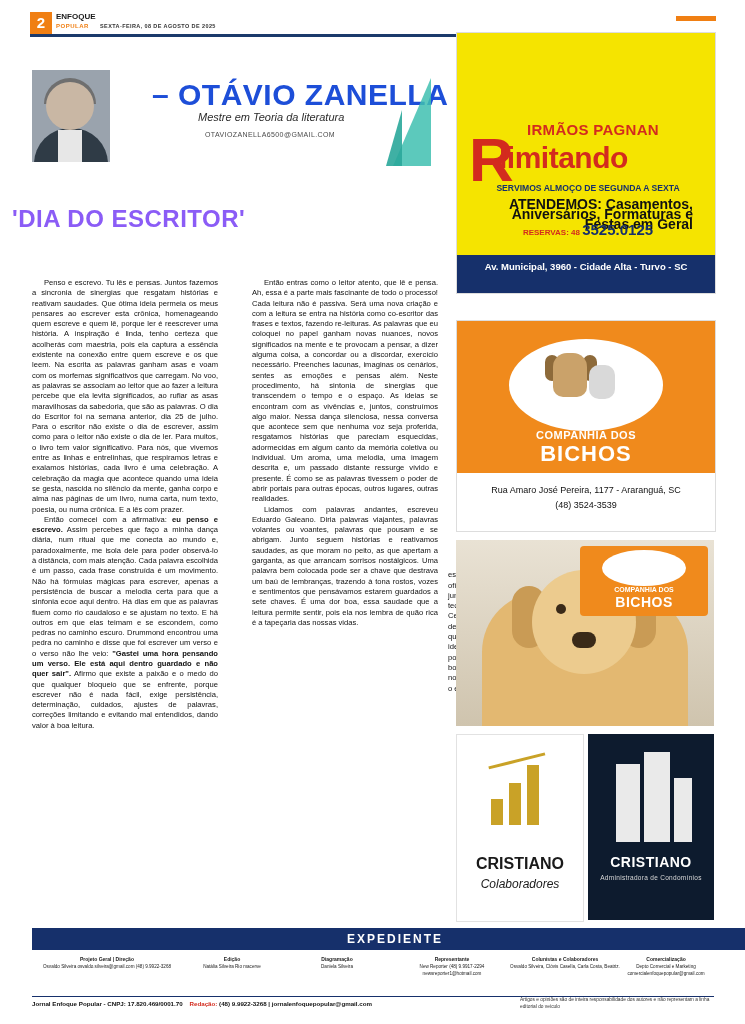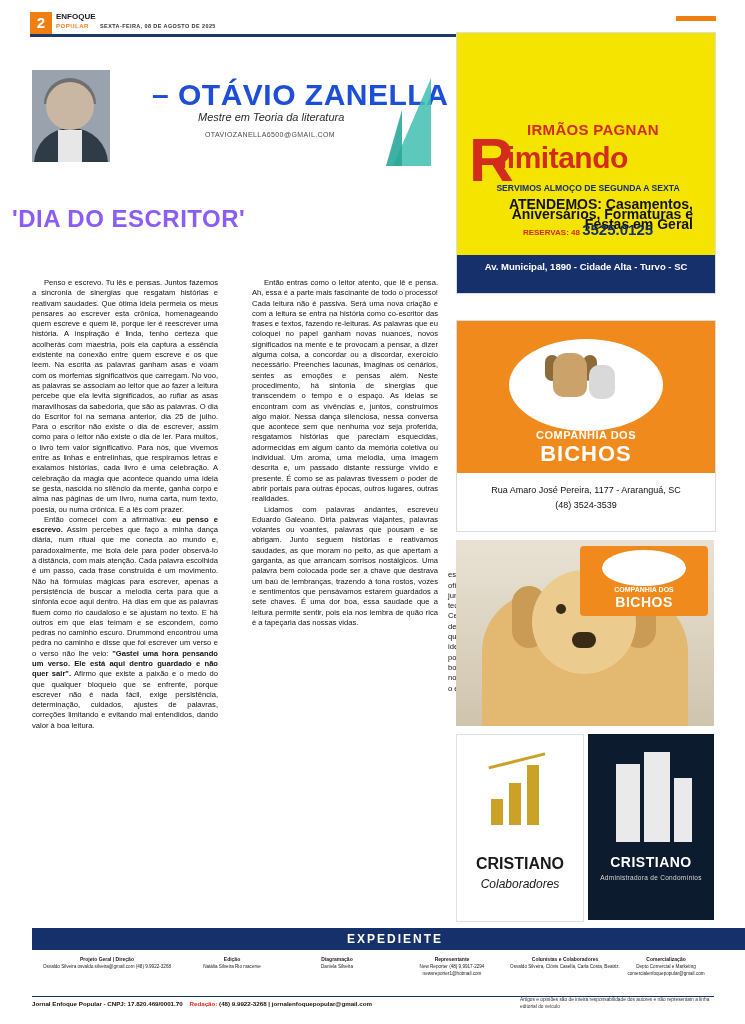--- a/index.html
+++ b/index.html
@@ -176,21 +176,21 @@
     <div class="rest-blue"></div>
     <div class="rest-irmaos">IRMÃOS PAGNAN</div>
     <div class="rest-bigR">R</div>
     <div class="rest-word">limitando</div>
     <div class="rest-line1">SERVIMOS ALMOÇO DE SEGUNDA A SEXTA</div>
     <div class="rest-line2">ATENDEMOS: Casamentos, Aniversários, Formaturas e Festas em Geral</div>
     <div class="rest-res">
       <span>RESERVAS: 48</span>
       <span class="phone">3525.0125</span>
     </div>
-    <div class="rest-addr">Av. Municipal, 1890 - Cidade Alta - Turvo - SC</div>
+    <div class="rest-addr">Av. Municipal, 3960 - Cidade Alta - Turvo - SC</div>
   </div>
 
   <div class="ad ad-bichos1">
     <div class="b-orange"></div>
     <div class="b-oval"></div>
     <div class="b-dogear"></div>
     <div class="b-dogear2"></div>
     <div class="b-dog"></div>
     <div class="b-cat"></div>
     <div class="b-t1">COMPANHIA DOS</div>

